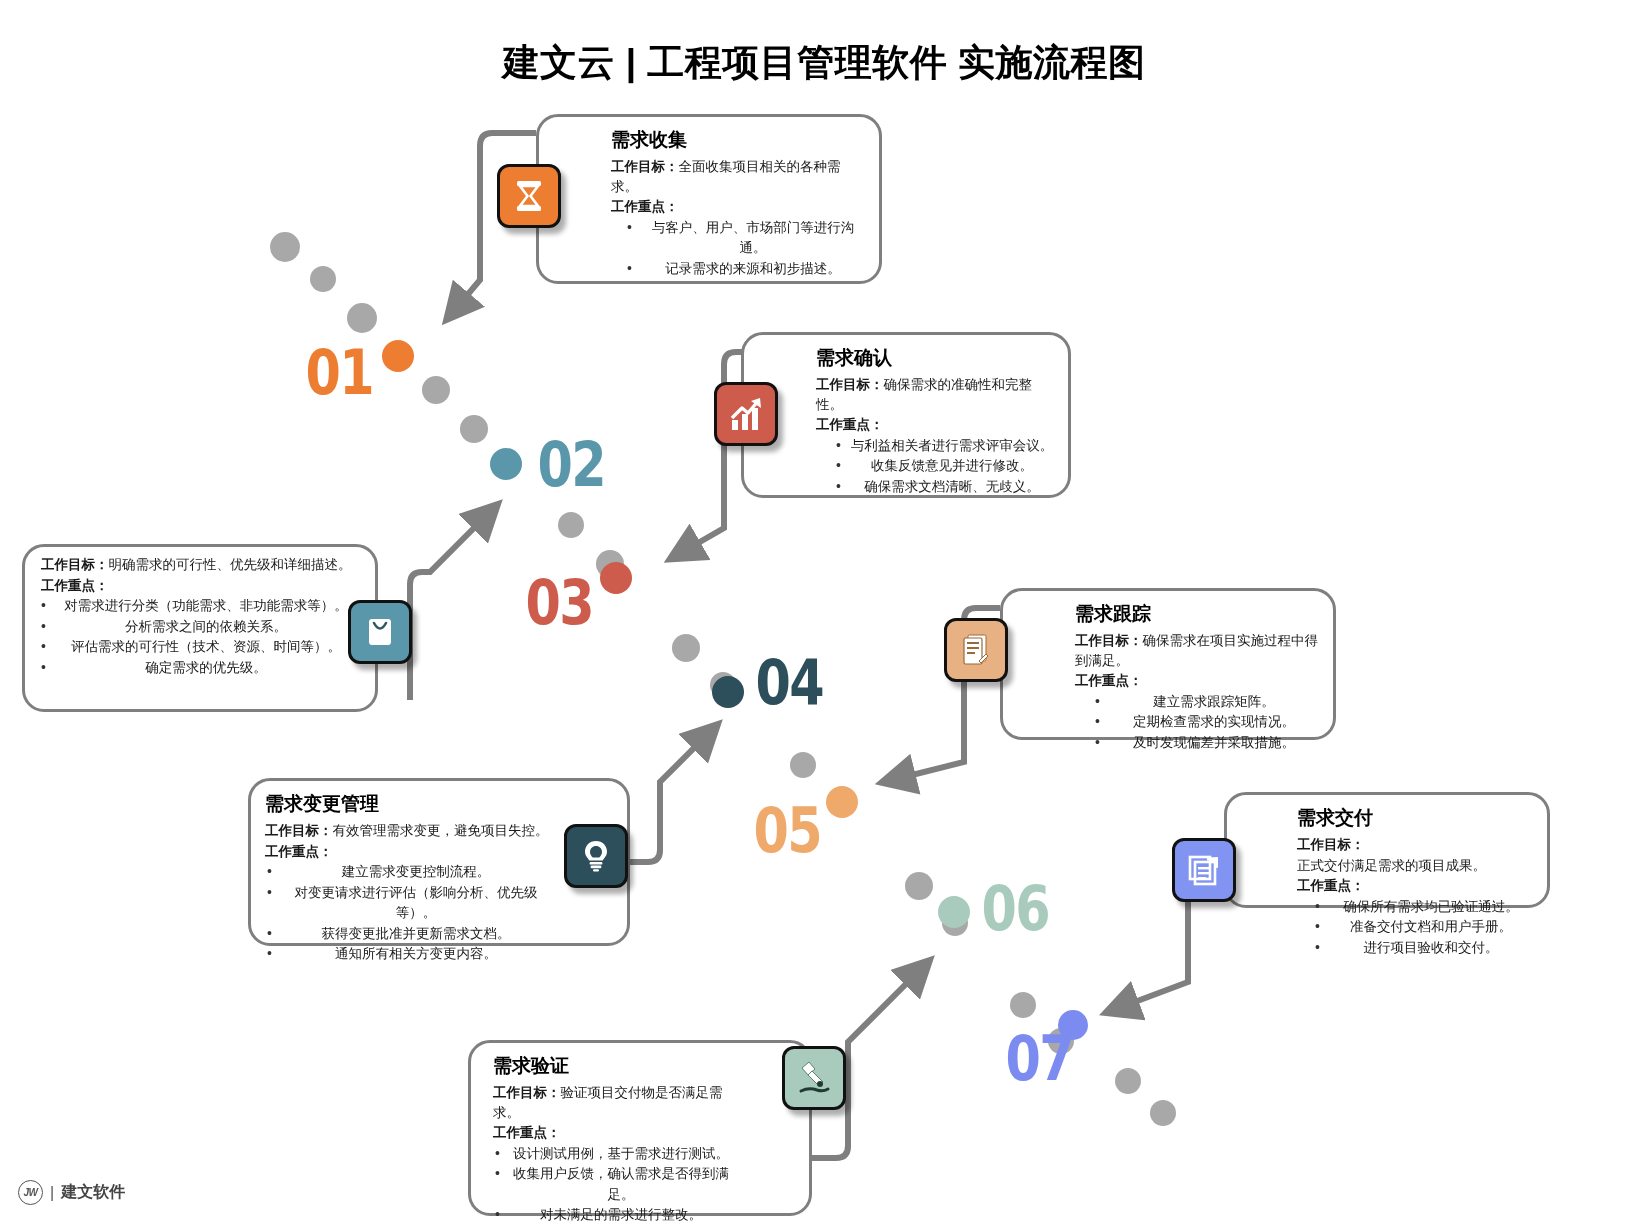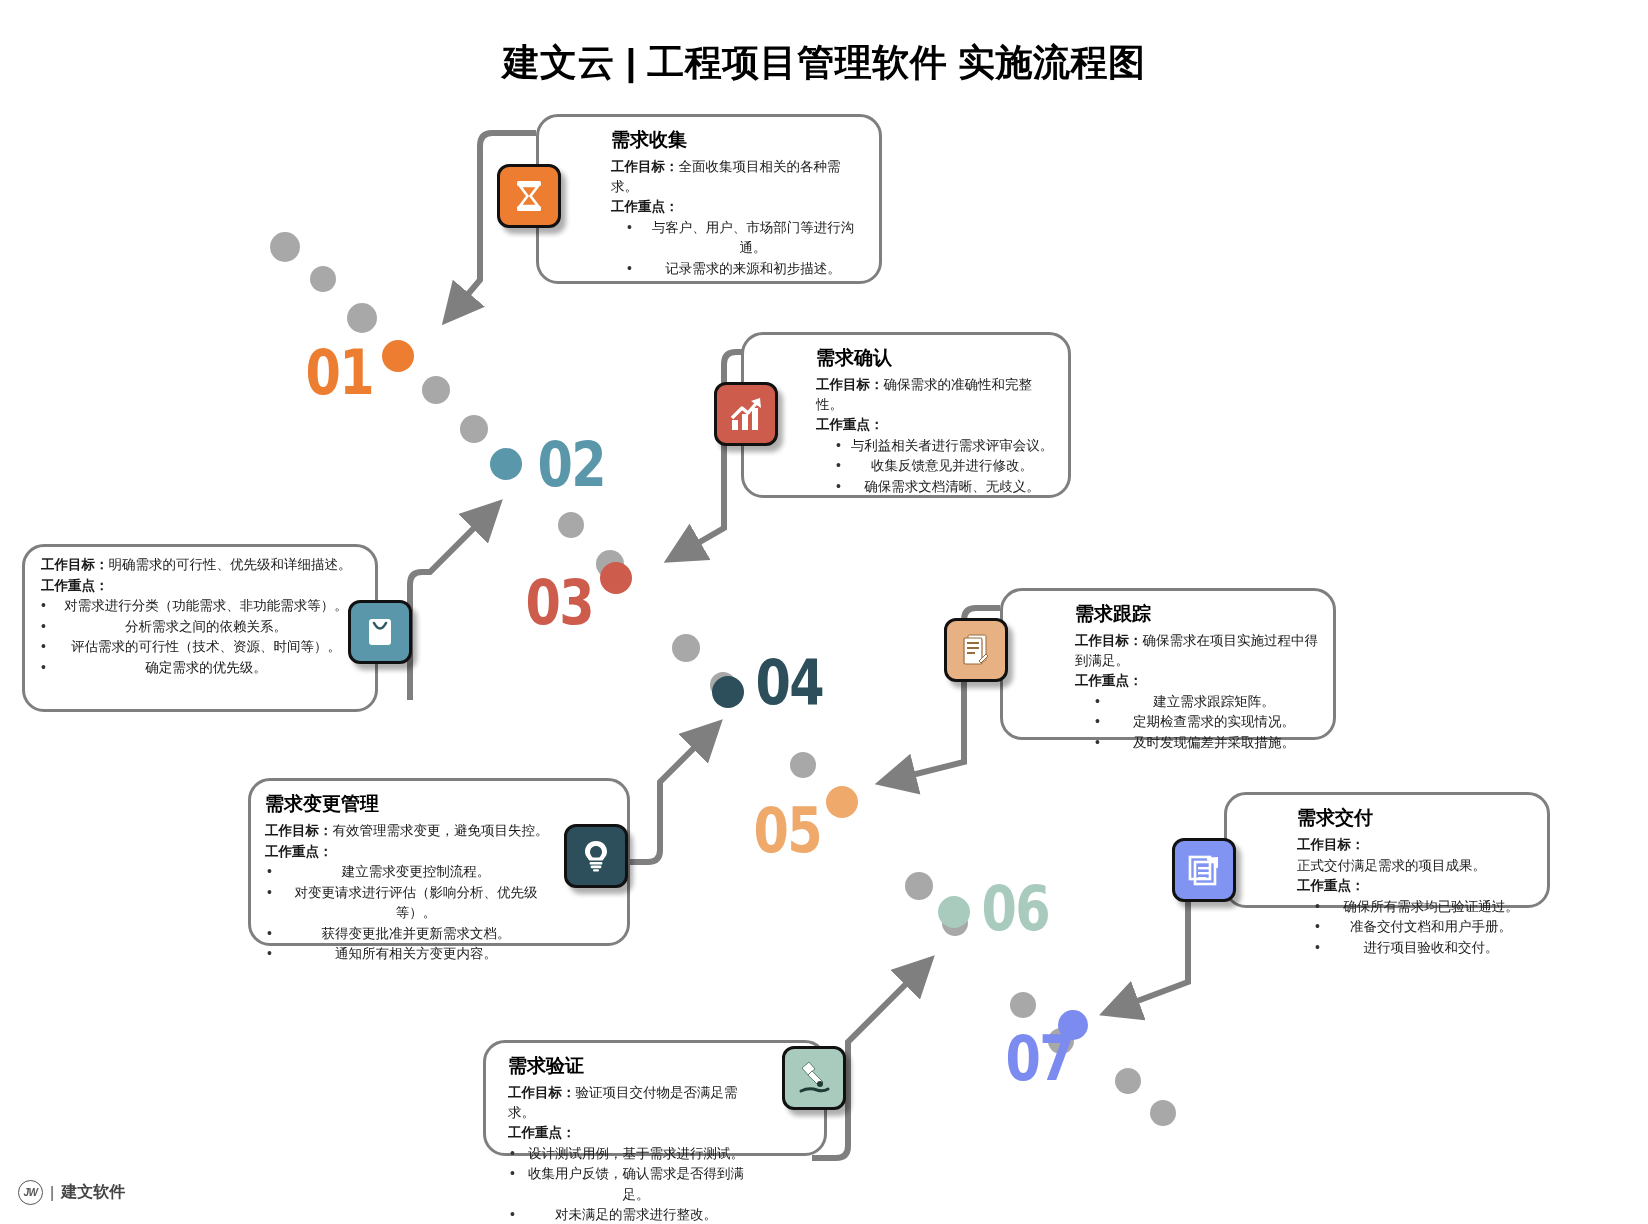--- a/index.html
+++ b/index.html
@@ -303,21 +303,21 @@
       <rect x="5" y="6" width="20" height="22" fill="none" stroke="#fff" stroke-width="2.6"></rect>
       <rect x="10" y="11" width="20" height="22" fill="none" stroke="#fff" stroke-width="2.6"></rect>
       <rect x="13" y="16" width="12" height="2.4" fill="#fff"></rect>
       <rect x="13" y="21" width="12" height="2.4" fill="#fff"></rect>
       <rect x="13" y="26" width="8" height="2.4" fill="#fff"></rect>
       <path d="M22 8 L31 8 L31 17" fill="none" stroke="#fff" stroke-width="3"></path>
       <polygon points="33,6 33,17 24,7" fill="#fff"></polygon>
     </svg>
   </div>
 
-  <div class="card" style="left:483px;top:1040px;width:344px;height:116px;">
+  <div class="card" style="left:468px;top:1040px;width:344px;height:176px;">
     <div class="body" style="padding-right:62px;padding-left:8px;">
       <div class="c-title">需求验证</div>
       <div class="c-goal">
         <b>工作目标：</b><span>验证项目交付物是否满足需求。</span>
       </div>
       <div class="c-focus">工作重点：</div>
       <ul style="padding-left:2px;">
         <li>设计测试用例，基于需求进行测试。</li>
         <li>收集用户反馈，确认需求是否得到满足。</li>
         <li>对未满足的需求进行整改。</li>

